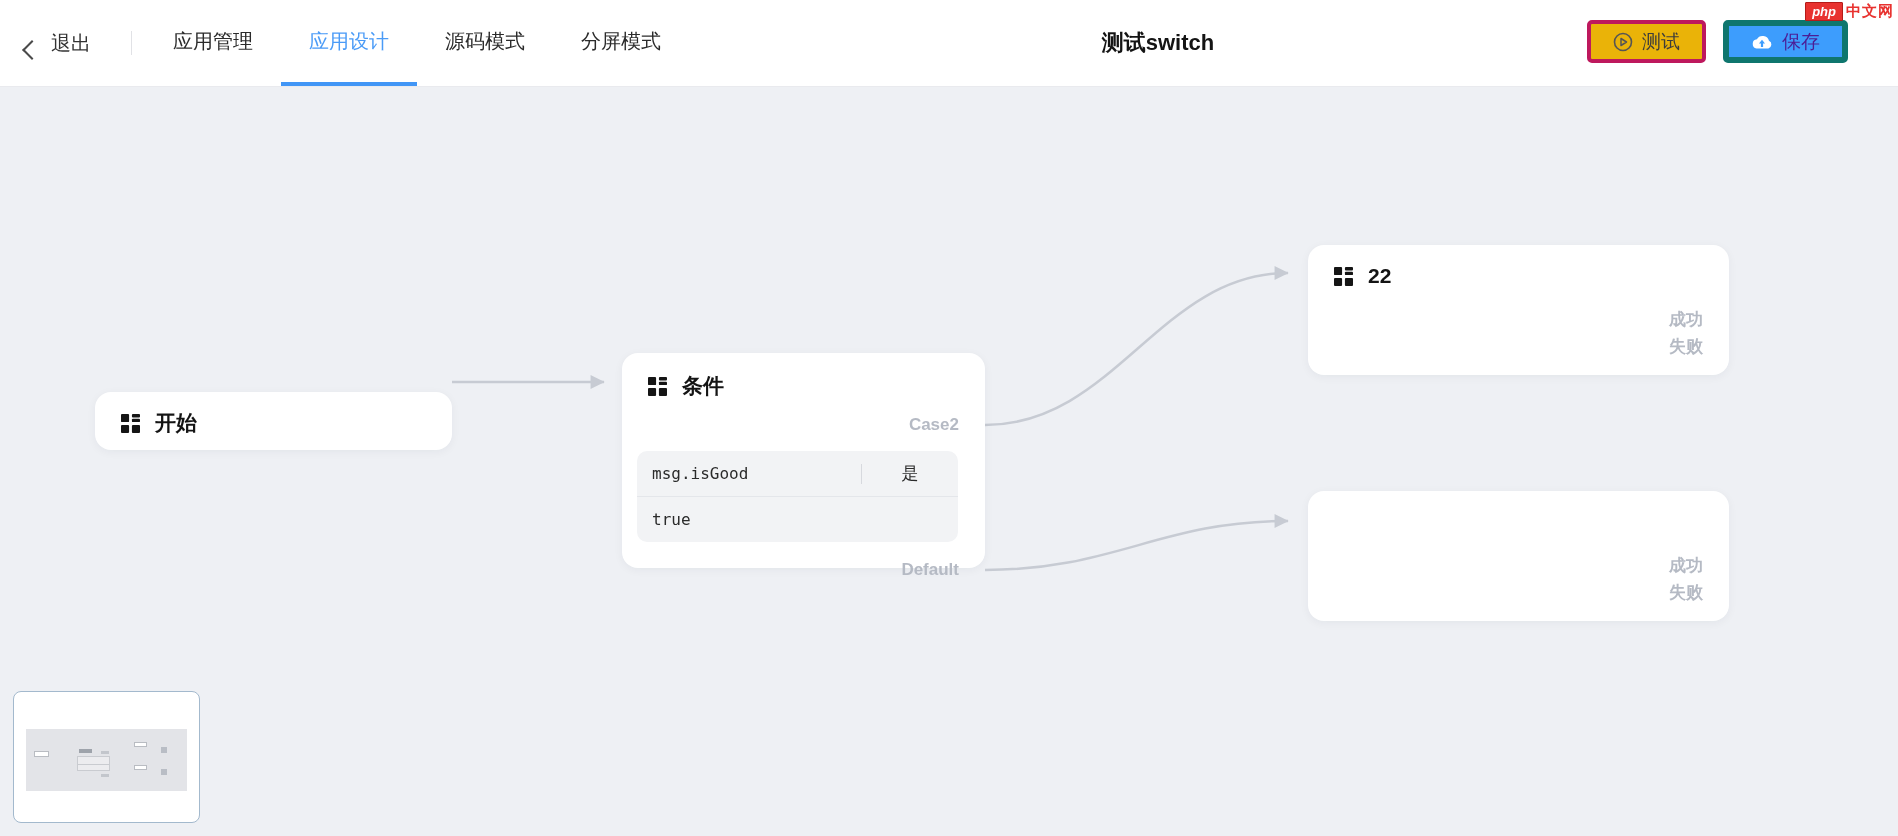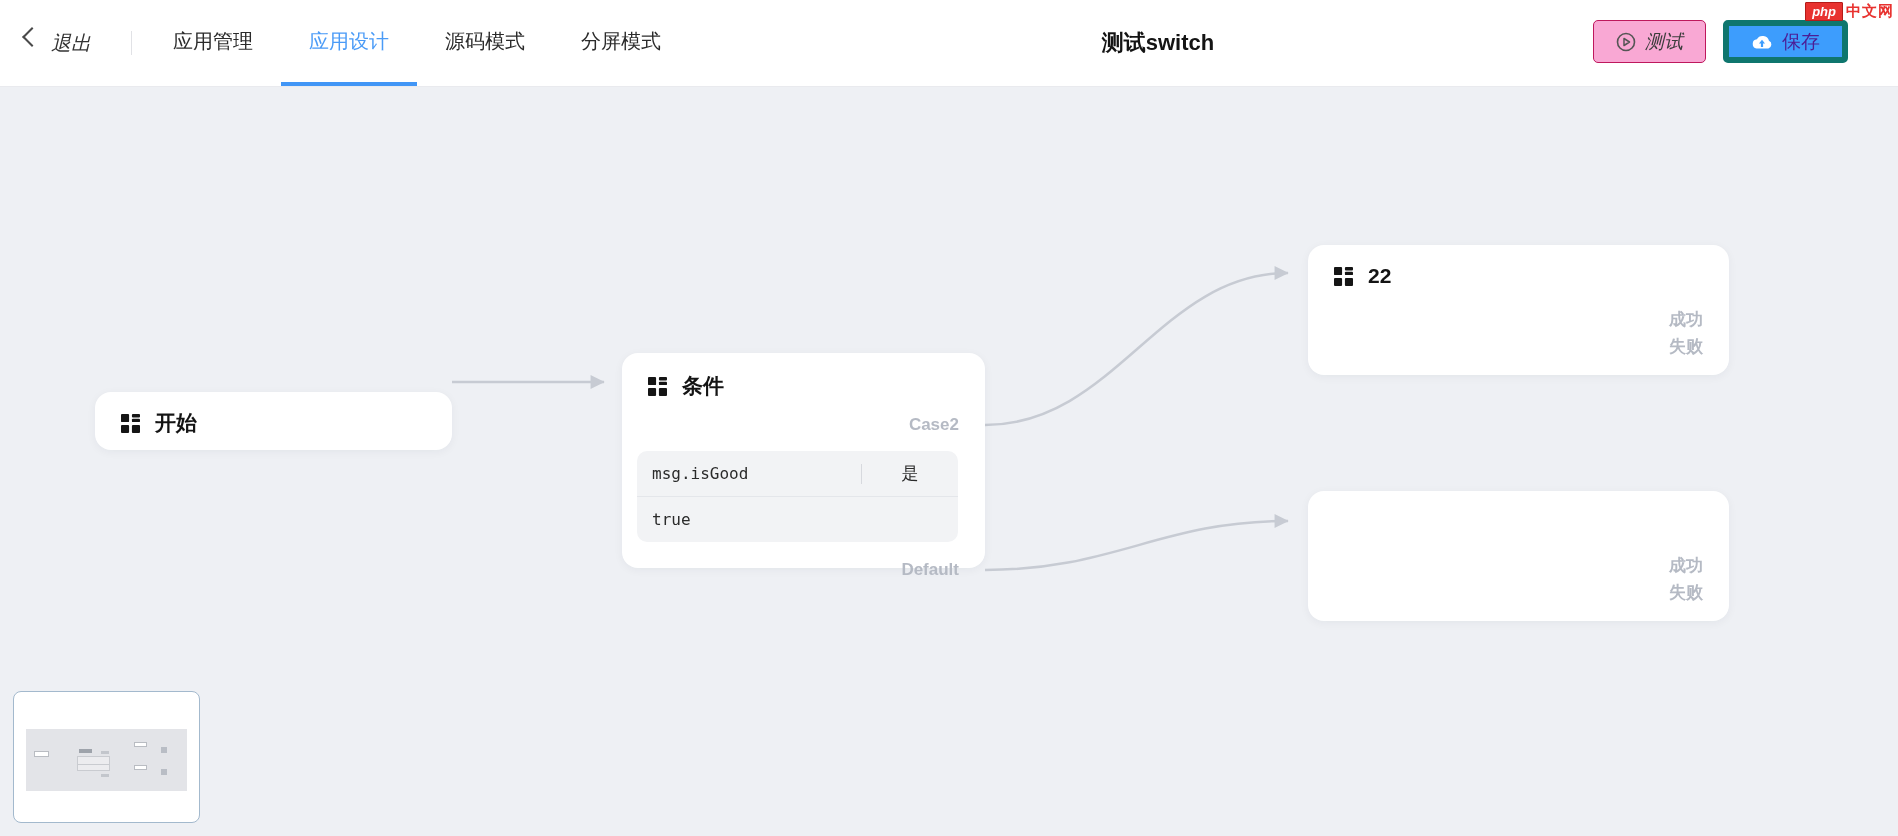--- a/index.html
+++ b/index.html
@@ -1,30 +1,30 @@
 <!DOCTYPE html>
 <html><head>
 <meta charset="utf-8">
 <style>
   * { margin:0; padding:0; box-sizing:border-box; }
   html,body { width:1898px; height:836px; overflow:hidden; font-family:"Liberation Sans",sans-serif; background:#fff; }
 
   
   .navbar { position:relative; height:87px; background:#fff; border-bottom:1px solid #e9eaee; display:flex; align-items:center; }
-  .back-group { display:flex; align-items:flex-start; margin-left:25px; cursor:pointer;font-style:italic; }
+  .back-group { display:flex; align-items:flex-end; margin-left:25px; cursor:pointer; }
   .back-chevron { width:14px; height:14px; border-left:2.5px solid #4a4a4a; border-bottom:2.5px solid #4a4a4a; transform:rotate(45deg); margin-right:12px; }
   .back-label { font-size:20px; color:#333; }
   .nav-sep { width:1px; height:24px; background:#e1e2e6; margin-left:40px; }
   .tabs { display:flex; height:100%; margin-left:13px; }
   .tab { height:100%; padding:0 28px; display:flex; align-items:center; font-size:20px; color:#2b2b2b; cursor:pointer; border-bottom:4px solid transparent; }
   .tab.active { color:#4a9bf7; border-bottom-color:#4196f6; }
   .nav-title { position:absolute; left:1158px; top:50%; transform:translate(-50%,-50%); font-size:22px; font-weight:600; color:#141414; white-space:nowrap; }
   .nav-actions { position:absolute; right:50px; top:20px; display:flex; gap:17px; }
   .btn { height:43px; display:flex; align-items:center; justify-content:center; gap:9px; border-radius:5px; font-size:19px; cursor:pointer; padding:0 22px; }
-  .btn-test { background:#f9a8d4; border:1px solid #be185d; color:#3c3c3c;font-style:italic; }
+  .btn-test { background:#eab308; border:4px solid #be185d; color:#3c3c3c; }
   .btn-save { background:#3d9dfd; border:6px solid #0f766e; color:#4c1d95; }
   .watermark { position:absolute; top:2px; right:4px; display:flex; align-items:center; gap:3px; z-index:5; }
   .wm-badge { background:#e8322f; color:#fff; font-style:italic; font-weight:700; font-size:13px; line-height:17px; padding:0 6px; border-radius:1px; border:1px solid #b51b18; }
   .wm-text { color:#e8322f; font-weight:800; font-size:15px; letter-spacing:1px; text-shadow:0 0 1px #fff; }
 
   
   .canvas { position:relative; width:1898px; height:749px; background:#eef0f4; }
   .wires { position:absolute; left:0; top:0; pointer-events:none; }
 
   .node { position:absolute; background:#fff; border-radius:16px; box-shadow:0 2px 10px rgba(20,30,60,.05); }

